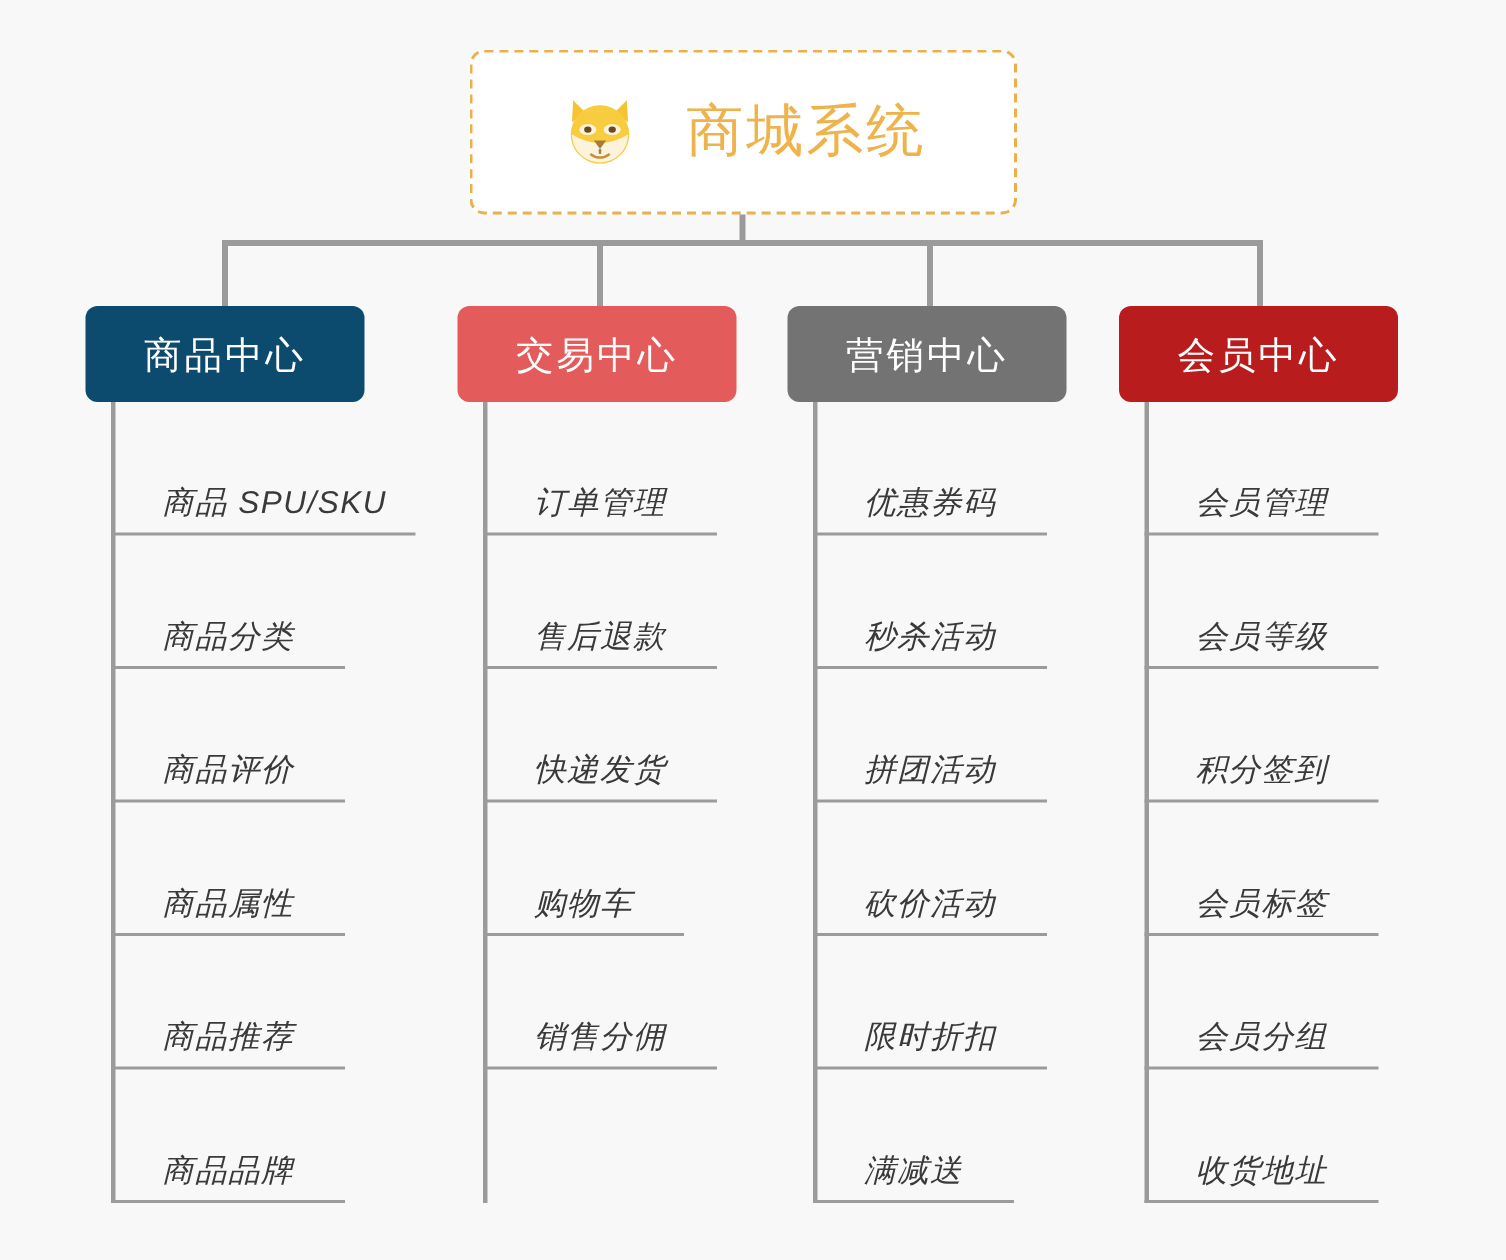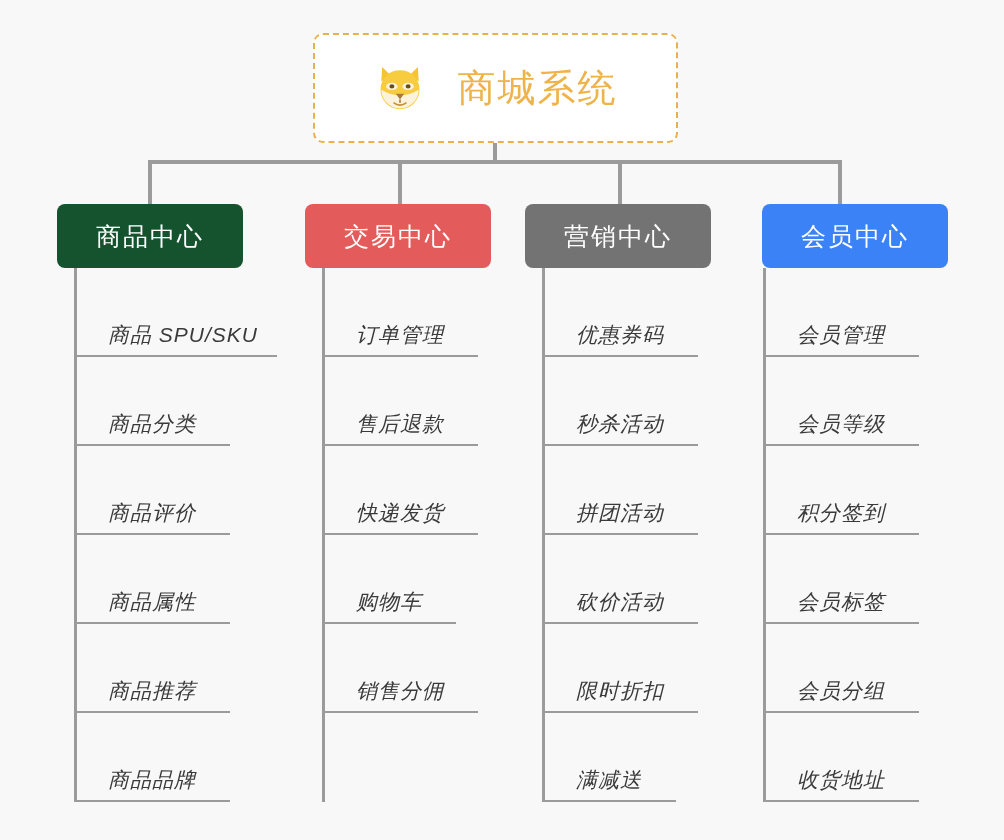--- a/index.html
+++ b/index.html
@@ -162,21 +162,21 @@
 
   <div class="conn conn-stem"></div>
   <div class="conn conn-bus"></div>
   <div class="conn conn-drop" style="left:148px"></div>
   <div class="conn conn-drop" style="left:398px"></div>
   <div class="conn conn-drop" style="left:618px"></div>
   <div class="conn conn-drop" style="left:838px"></div>
 
   <div class="columns" id="columns">
       <div class="column col-0">
-        <div class="col-header" style="background: #14532d; text-align: center;">商品中心</div>
+        <div class="col-header" style="background: #0c4a6e; text-align: center;">商品中心</div>
         <div class="col-body">
           <div class="col-spine" style="height: 534px;"></div>
           <div class="leaf">
             <div class="leaf-inner"><span class="leaf-label">商品 SPU/SKU</span></div>
           </div>
           <div class="leaf">
             <div class="leaf-inner"><span class="leaf-label">商品分类</span></div>
           </div>
           <div class="leaf">
             <div class="leaf-inner"><span class="leaf-label">商品评价</span></div>
@@ -231,21 +231,21 @@
           </div>
           <div class="leaf">
             <div class="leaf-inner"><span class="leaf-label">限时折扣</span></div>
           </div>
           <div class="leaf">
             <div class="leaf-inner"><span class="leaf-label">满减送</span></div>
           </div>
         </div>
       </div>
       <div class="column col-3">
-        <div class="col-header" style="background: #3b82f6; margin-left: 16px;">会员中心</div>
+        <div class="col-header" style="background: #b91c1c;">会员中心</div>
         <div class="col-body">
           <div class="col-spine" style="height: 534px;"></div>
           <div class="leaf">
             <div class="leaf-inner"><span class="leaf-label">会员管理</span></div>
           </div>
           <div class="leaf">
             <div class="leaf-inner"><span class="leaf-label">会员等级</span></div>
           </div>
           <div class="leaf">
             <div class="leaf-inner"><span class="leaf-label">积分签到</span></div>

